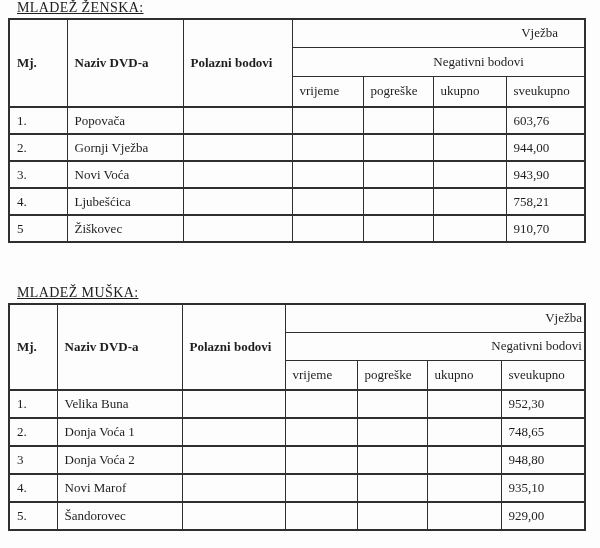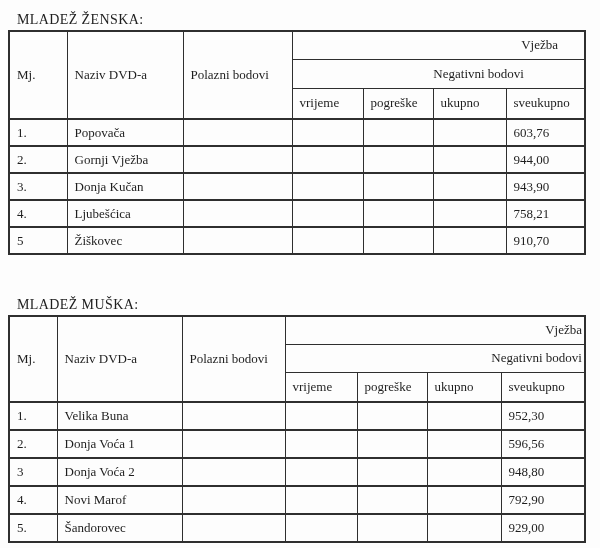--- a/index.html
+++ b/index.html
@@ -9,42 +9,43 @@
     width: 600px; height: 548px;
     background: #fdfdfd;
     color: #1e1e1e;
     font-family: "Liberation Serif", "DejaVu Serif", serif;
     font-size: 13px;
     overflow: hidden;
   }
   .heading {
     font-size: 14px;
     letter-spacing: 0.4px;
-    margin: 12px 0 3px 17px;
+    margin: 0 0 3px 17px;
     line-height: 15px;
     white-space: nowrap;
+    text-decoration: underline;
   }
   .heading.second { margin-top: 42px; }
   table.grid {
     border-collapse: collapse;
     table-layout: fixed;
     margin-left: 8px;
     border: 2px solid var(--bc);
     background: transparent;
   }
   table.grid td {
     border: 1px solid var(--bc);
     padding: 0 2px 0 7px;
     vertical-align: middle;
     overflow: hidden;
     white-space: nowrap;
     font-size: 13px;
   }
   table.grid tr.d td { border-top-width: 2px; }
-  td.merge { vertical-align: top; padding-top: 13px; }
+  td.merge { vertical-align: top; padding-top: 13px; font-weight: bold; }
   td.ctr { text-align: right; padding-left: 0; }
   .t1 td.vjezba { padding-right: 26px; }
   .t1 td.negativni { padding-right: 60px; }
   td.val { padding-left: 10px; }
   td.rank { padding-left: 5px; }
   .t1 tr.h1 { height: 28px; }
   .t1 tr.h2 { height: 29px; }
   .t1 tr.h3 { height: 31px; }
   .t1 tr.d  { height: 27px; }
   .t2 tr.h1 { height: 28px; }
@@ -96,21 +97,21 @@
         <td class="rank">2.</td>
         <td>Gornji Vježba</td>
         <td></td>
         <td></td>
         <td></td>
         <td></td>
         <td class="val">944,00</td>
       </tr>
       <tr class="d">
         <td class="rank">3.</td>
-        <td>Donja Kučan</td>
+        <td>Novi Voća</td>
         <td></td>
         <td></td>
         <td></td>
         <td></td>
         <td class="val">943,90</td>
       </tr>
       <tr class="d">
         <td class="rank">4.</td>
         <td>Ljubešćica</td>
         <td></td>
@@ -169,39 +170,39 @@
         <td></td>
         <td class="val">952,30</td>
       </tr>
       <tr class="d">
         <td class="rank">2.</td>
         <td>Donja Voća 1</td>
         <td></td>
         <td></td>
         <td></td>
         <td></td>
-        <td class="val">596,56</td>
+        <td class="val">748,65</td>
       </tr>
       <tr class="d">
         <td class="rank">3</td>
         <td>Donja Voća 2</td>
         <td></td>
         <td></td>
         <td></td>
         <td></td>
         <td class="val">948,80</td>
       </tr>
       <tr class="d">
         <td class="rank">4.</td>
         <td>Novi Marof</td>
         <td></td>
         <td></td>
         <td></td>
         <td></td>
-        <td class="val">792,90</td>
+        <td class="val">935,10</td>
       </tr>
       <tr class="d">
         <td class="rank">5.</td>
         <td>Šandorovec</td>
         <td></td>
         <td></td>
         <td></td>
         <td></td>
         <td class="val">929,00</td>
       </tr>

